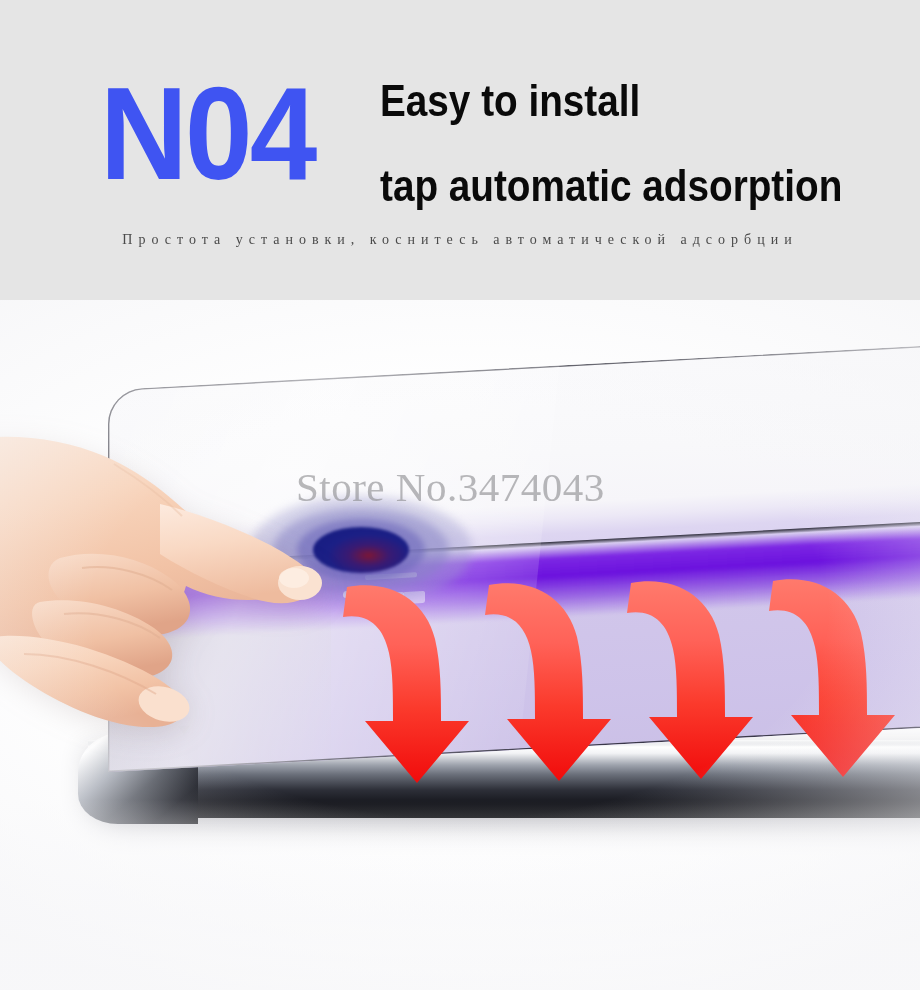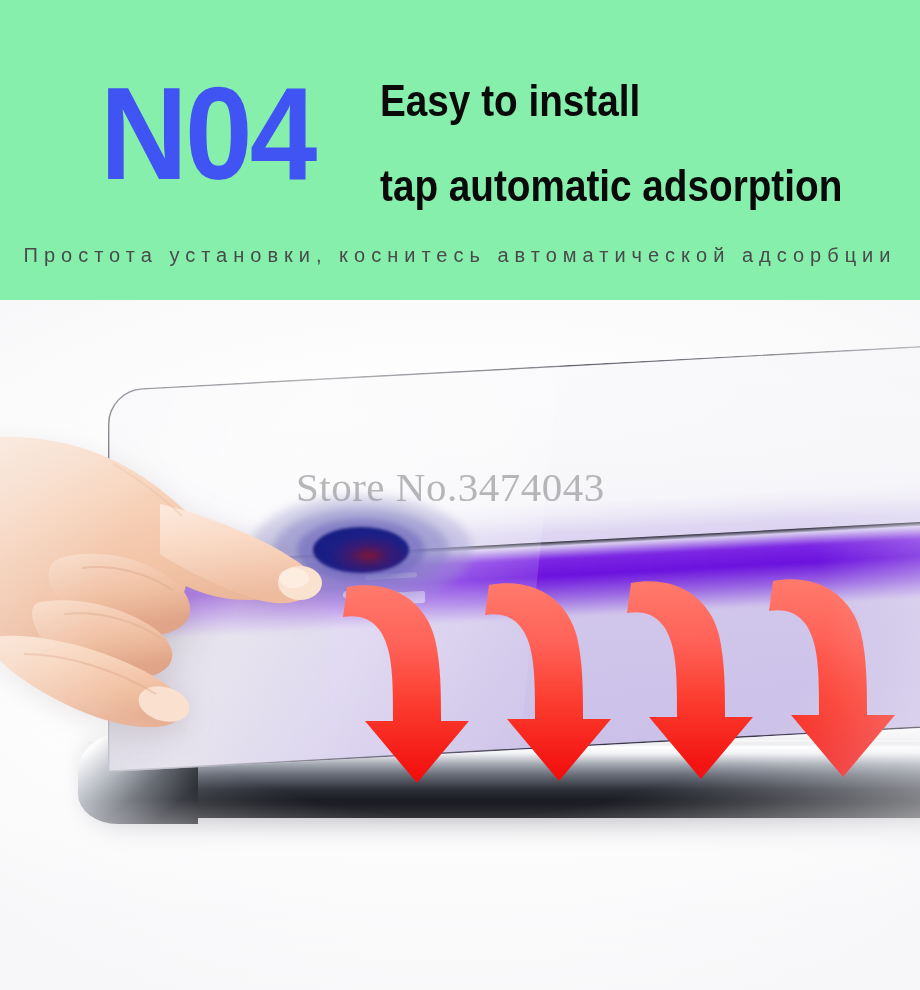--- a/index.html
+++ b/index.html
@@ -8,21 +8,21 @@
     padding: 0;
     background: #ffffff;
   }
   body {
     font-family: "Liberation Sans", sans-serif;
   }
   .page {
     position: relative;
     width: 920px;
     height: 990px;
-    background: #86efac;
+    background: #e5e5e5;
     overflow: hidden;
   }
 
   
   .header {
     position: absolute;
     left: 0; top: 0;
     width: 920px; height: 300px;
   }
   .step-number {
@@ -53,25 +53,25 @@
     line-height: 1;
     white-space: nowrap;
     transform: scaleX(0.86);
     transform-origin: left center;
   }
   .headline-line.first { margin-bottom: 40px; }
 
   .subtitle {
     position: absolute;
     left: 0;
-    top: 244px;
+    top: 232px;
     width: 920px;
     text-align: center;
-    font-family: Liberation Sans, sans-serif;
-    font-size: 20px;
+    font-family: Liberation Serif, serif;
+    font-size: 14px;
     color: #4a4a4a;
     letter-spacing: 6.0px;
     white-space: nowrap;
   }
 
   
   .stage {
     position: absolute;
     left: 0;
     top: 300px;

